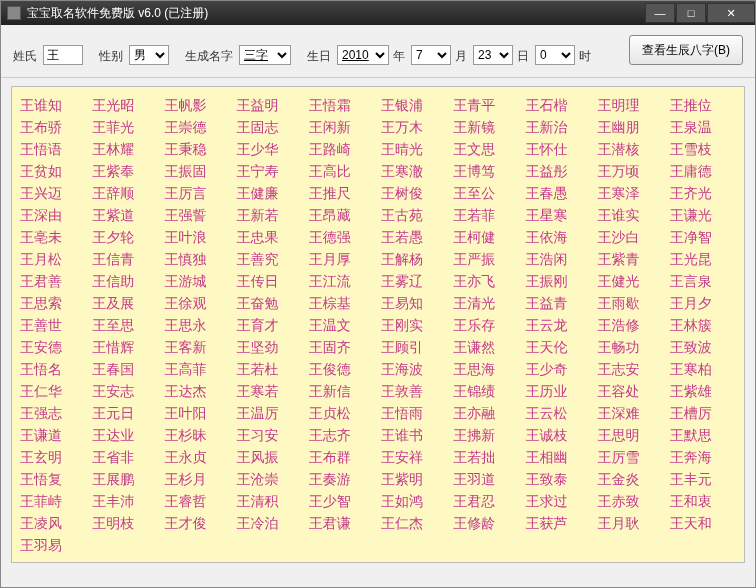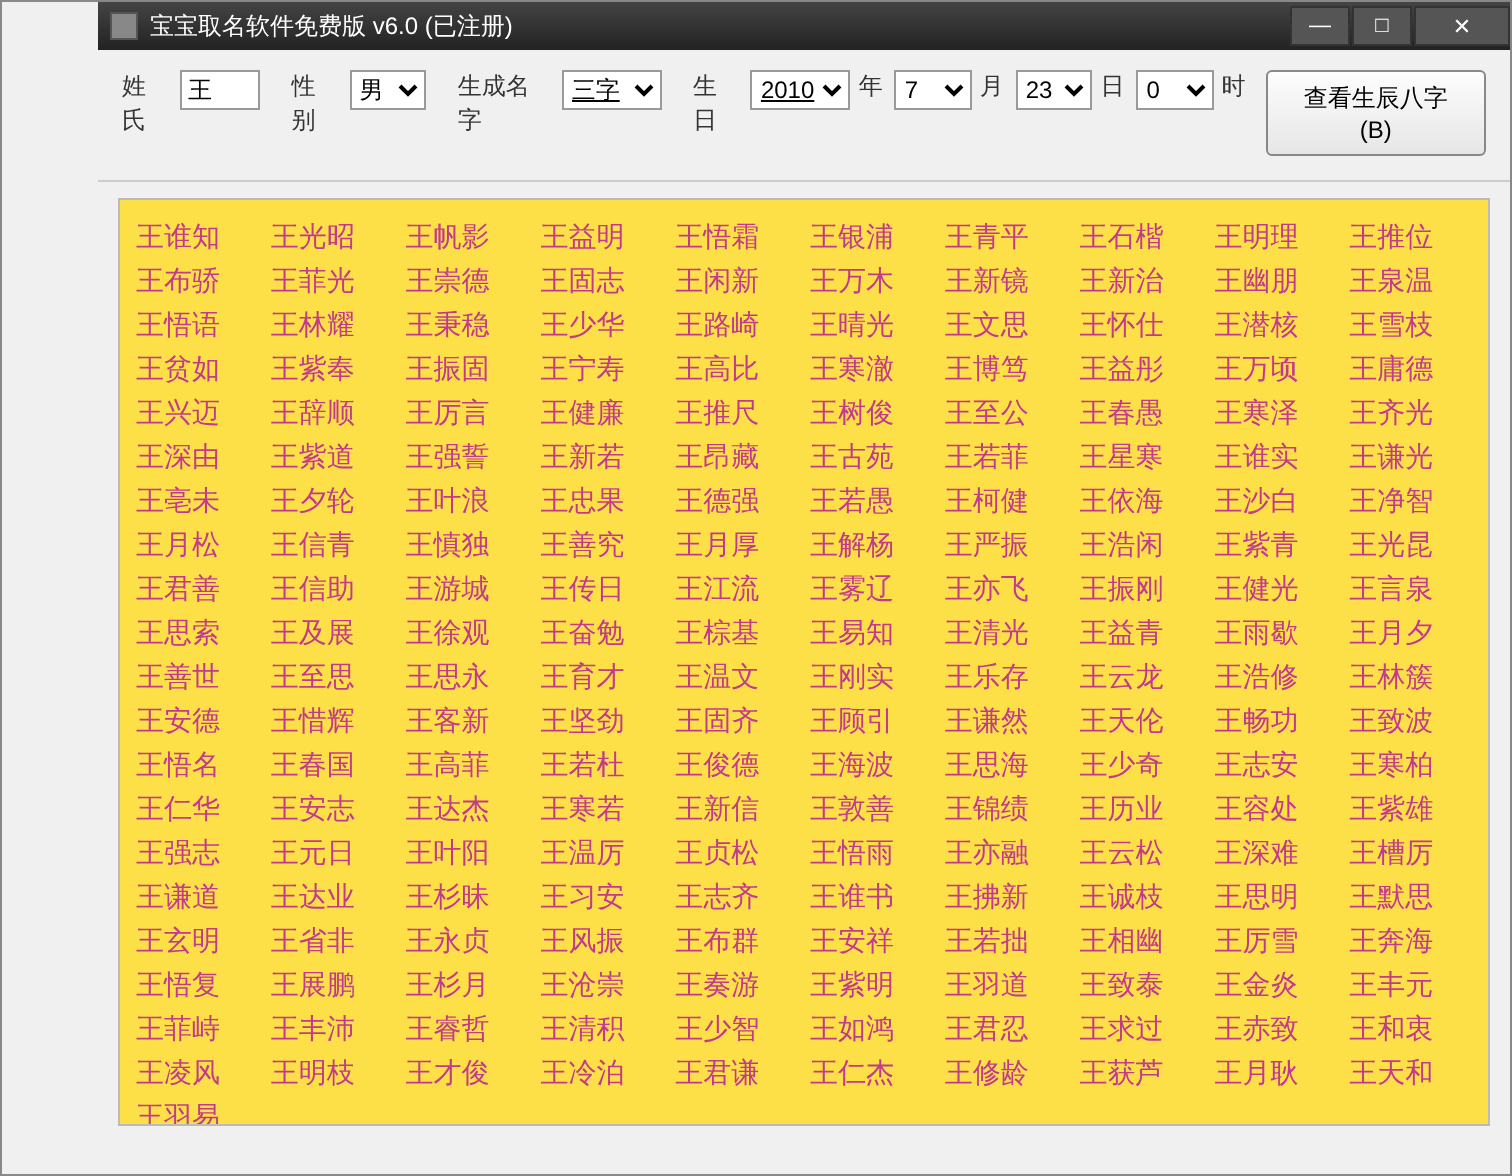--- a/index.html
+++ b/index.html
@@ -1,34 +1,34 @@
 <!DOCTYPE html>
 <html><head>
 <meta charset="utf-8">
 <style>
 * { margin: 0; padding: 0; box-sizing: border-box; }
 body { font-family: "Microsoft YaHei", SimSun, sans-serif; font-size: 12px; background: #f0f0f0; color: #333; }
-.window { width: 756px; height: 588px; background: #f0f0f0; border: 1px solid #888; display: flex; flex-direction: column; padding-left: 48px; }
+.window { width: 756px; height: 588px; background: #f0f0f0; border: 1px solid #888; display: flex; flex-direction: column; }
 .titlebar { background: linear-gradient(#444, #222); color: #fff; height: 24px; display: flex; align-items: center; padding: 0 0 0 6px; font-size: 12px; }
 .titlebar .icon { width: 14px; height: 14px; background: #888; margin-right: 6px; border: 1px solid #555; }
 .titlebar .title { flex: 1; }
 .winbtns { display: flex; }
 .winbtn { width: 30px; height: 20px; background: #555; color: #fff; margin-left: 1px; display: flex; align-items: center; justify-content: center; font-size: 11px; border: 1px solid #333; }
 .winbtn.close { width: 48px; background: #555; }
-.toolbar { padding: 10px 12px 12px 12px; display: flex; align-items: flex-start; gap: 4px; border-bottom: 1px solid #ccc; }
+.toolbar { padding: 10px 12px 12px 12px; display: flex; align-items: flex-end; gap: 4px; border-bottom: 1px solid #ccc; }
 .toolbar label { font-size: 12px; margin-right: 2px; }
 .toolbar input[type="text"] { width: 40px; height: 20px; border: 1px solid #999; padding: 1px 3px; font-size: 12px; background: #fff; }
 .toolbar select { height: 20px; border: 1px solid #999; font-size: 12px; background: #fff; }
 .toolbar select.wide { width: 52px; text-decoration: underline; }
 .toolbar select.mid { width: 40px; }
 .toolbar .gap { width: 8px; }
 .toolbar .spacer { flex: 1; }
-.btn { height: 43px; padding: 0 12px; background: linear-gradient(#fdfdfd,#e6e6e6); border: 1px solid #888; border-radius: 3px; font-size: 12px; cursor: pointer; }
+.btn { height: 30px; padding: 0 12px; background: linear-gradient(#fdfdfd,#e6e6e6); border: 1px solid #888; border-radius: 3px; font-size: 12px; cursor: pointer; }
 .content { flex: 1; padding: 8px 10px 24px 10px; overflow: hidden; }
-.names-panel { width: 100%; height: 100%; background: #fde047; border: 1px solid #bbb; padding: 10px 8px; overflow: auto; }
+.names-panel { width: 100%; height: 100%; background: #fef9c3; border: 1px solid #bbb; padding: 10px 8px; overflow: auto; }
 .names-grid { display: grid; grid-template-columns: repeat(10, 1fr); gap: 4px 6px; }
 .names-grid span { color: #c33a8a; font-size: 14px; text-align: left; white-space: nowrap; cursor: pointer; }
 </style>
 </head>
 <body>
 
 <div class="window">
   <div class="titlebar">
     <div class="icon"></div>
     <div class="title">宝宝取名软件免费版 v6.0 (已注册)</div>

